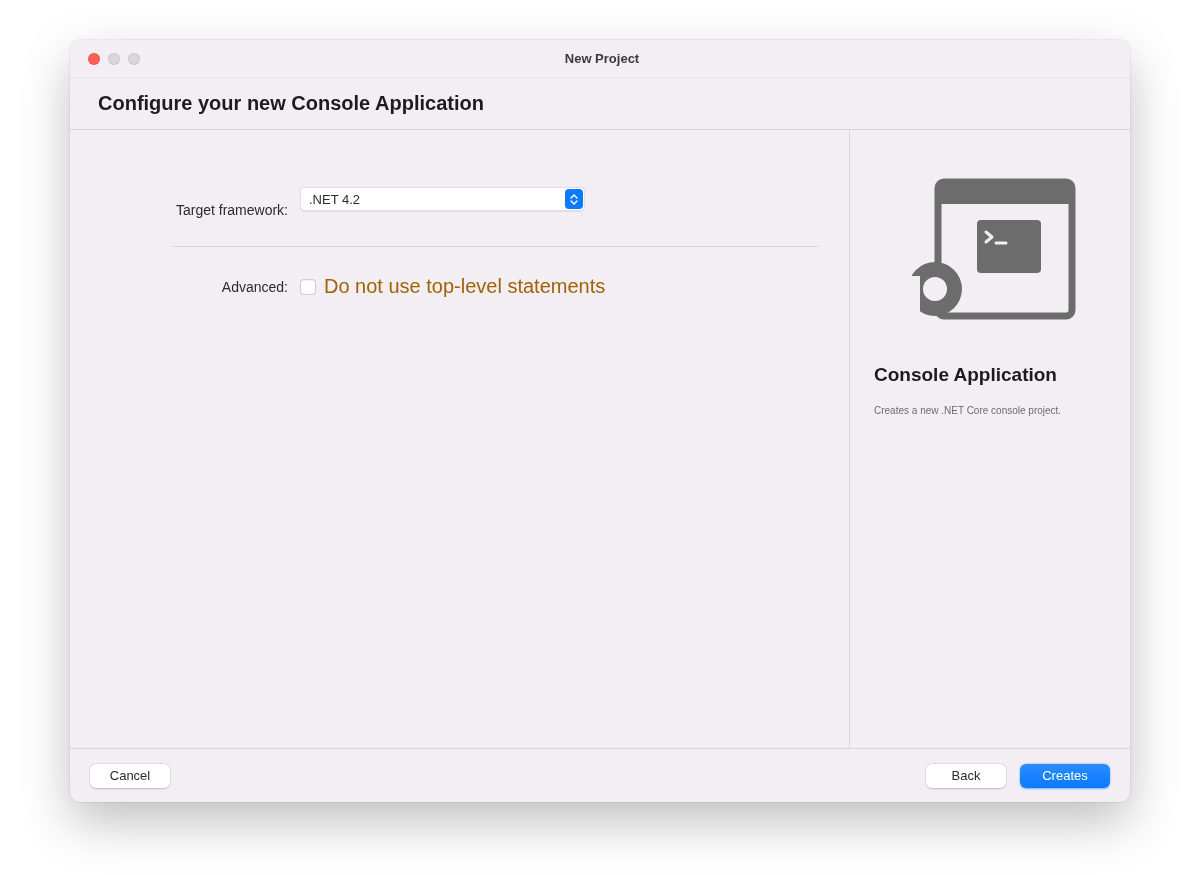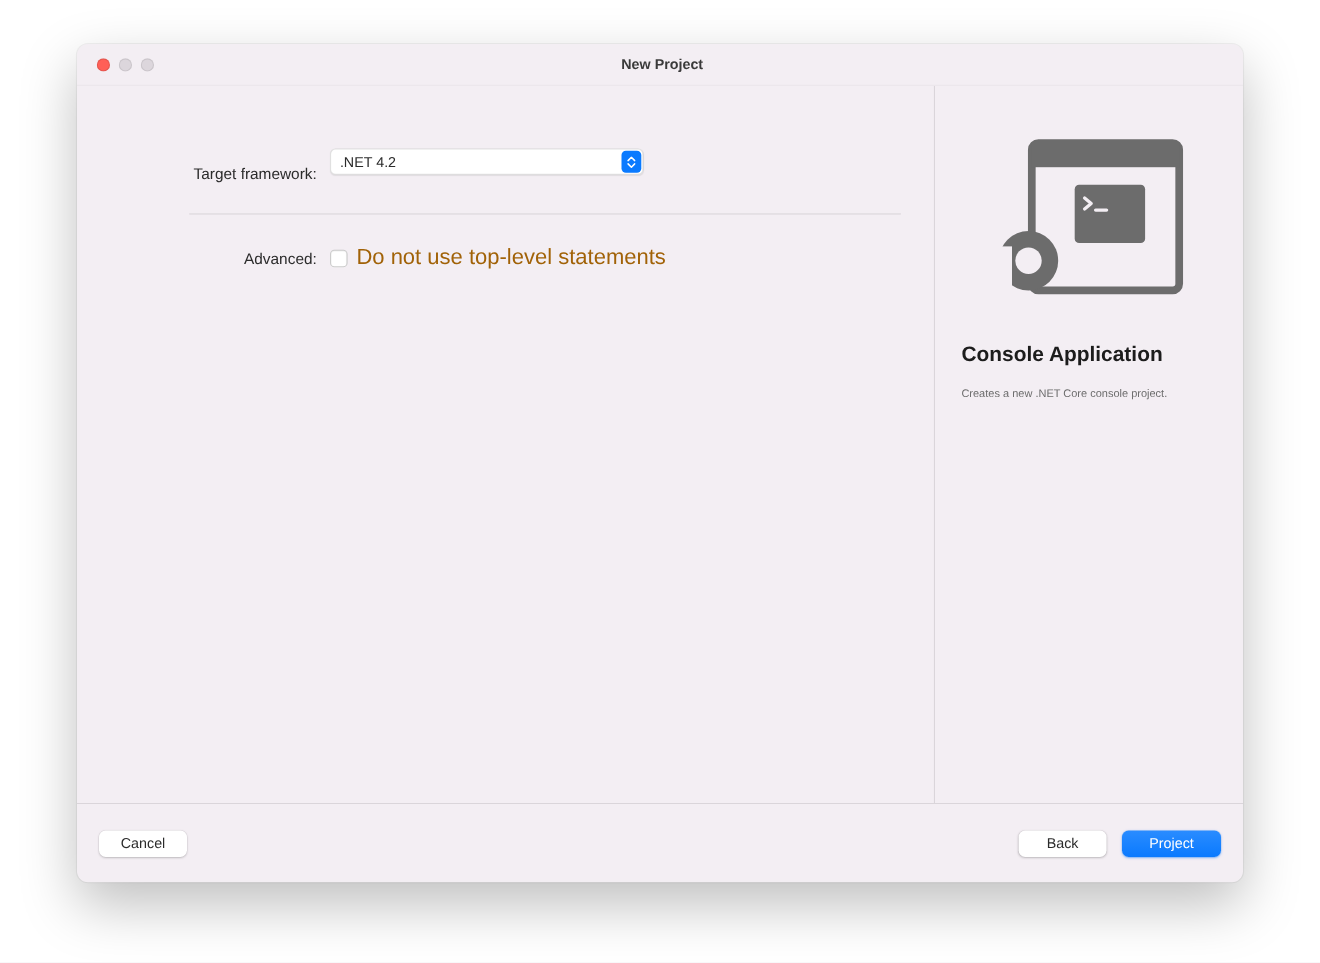--- a/index.html
+++ b/index.html
@@ -165,21 +165,21 @@
       color: #1c1c1c;
       margin-bottom: 18px;
       margin-top: 20px;
     }
     .side-desc {
       font-size: 10px;
       color: #6c6c6c;
       line-height: 1.35;
     }
     .footer {
-      height: 72px;
+      height: 54px;
       border-top: 1px solid rgba(0,0,0,0.1);
       display: flex;
       align-items: center;
       padding: 0 20px;
       justify-content: space-between;
     }
     .footer-right {
       display: flex;
       gap: 14px;
     }
@@ -215,20 +215,23 @@
 
   <div class="titlebar">
     <div class="traffic-lights">
       <div class="traffic-light tl-close"></div>
       <div class="traffic-light tl-min"></div>
       <div class="traffic-light tl-max"></div>
     </div>
     <div class="window-title">New Project</div>
   </div>
 
+  <div class="subtitle-bar">
+    <div class="subtitle">Configure your new Console Application</div>
+  </div>
 
   <div class="content">
 
     <div class="main-panel">
       <div class="form-row">
         <div class="form-label">Target framework:</div>
         <div class="select-wrap">
           <div class="select-field">.NET 4.2</div>
           <div class="select-arrows">
             <svg width="8" height="5" viewBox="0 0 8 5">
@@ -266,17 +269,17 @@
       <div class="side-title">Console Application</div>
       <div class="side-desc">Creates a new .NET Core console project.</div>
     </div>
 
   </div>
 
   <div class="footer">
     <button class="btn btn-default">Cancel</button>
     <div class="footer-right">
       <button class="btn btn-default">Back</button>
-      <button class="btn btn-primary">Project</button>
+      <button class="btn btn-primary">Creates</button>
     </div>
   </div>
 
 </div>
 
 </body></html>

